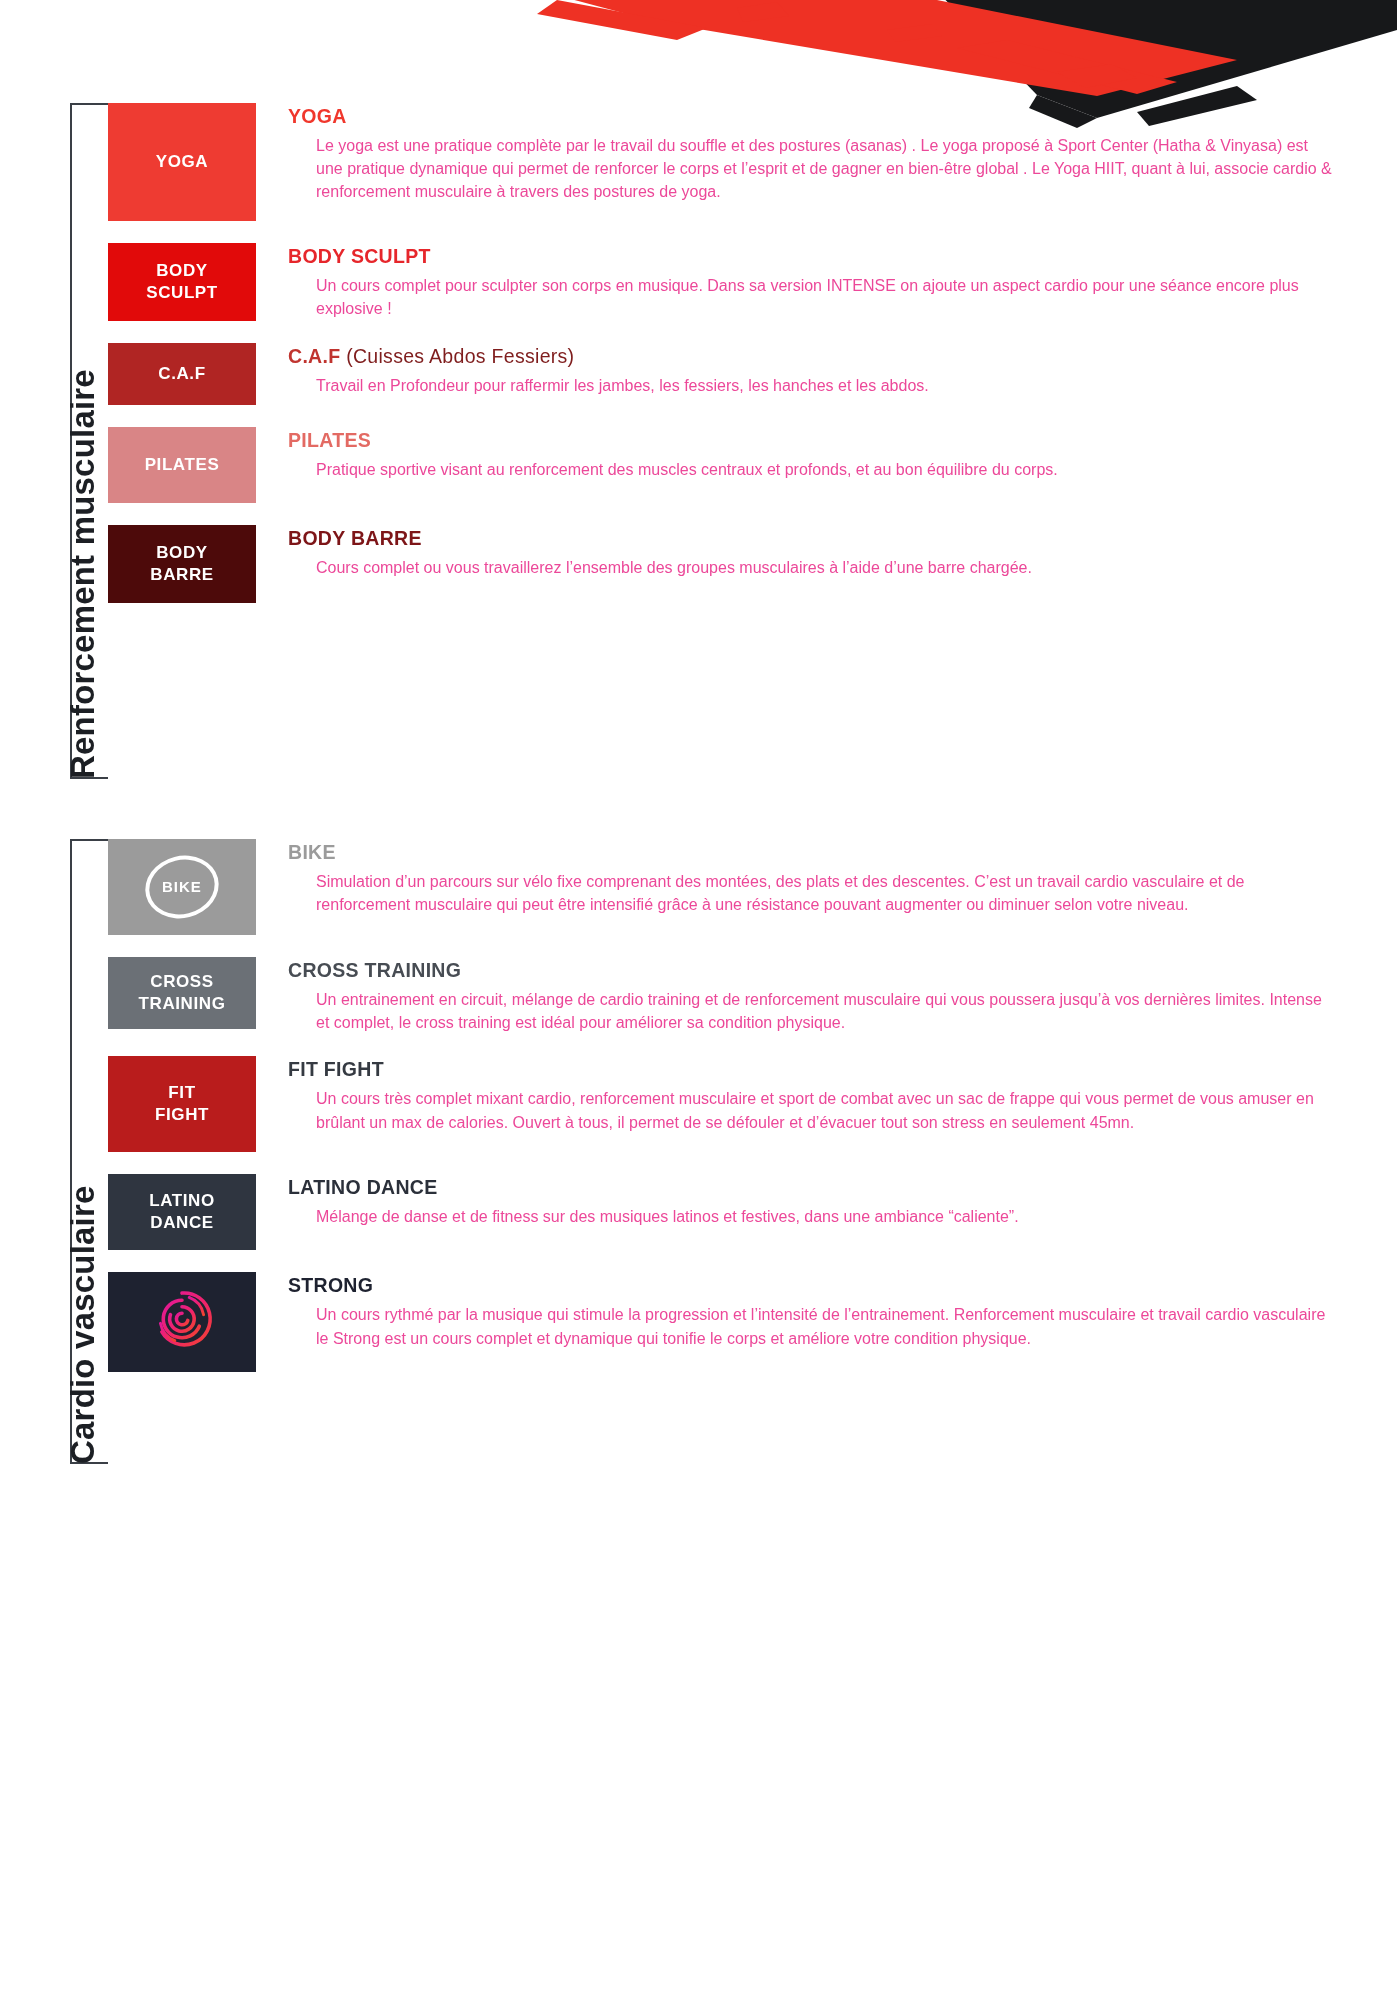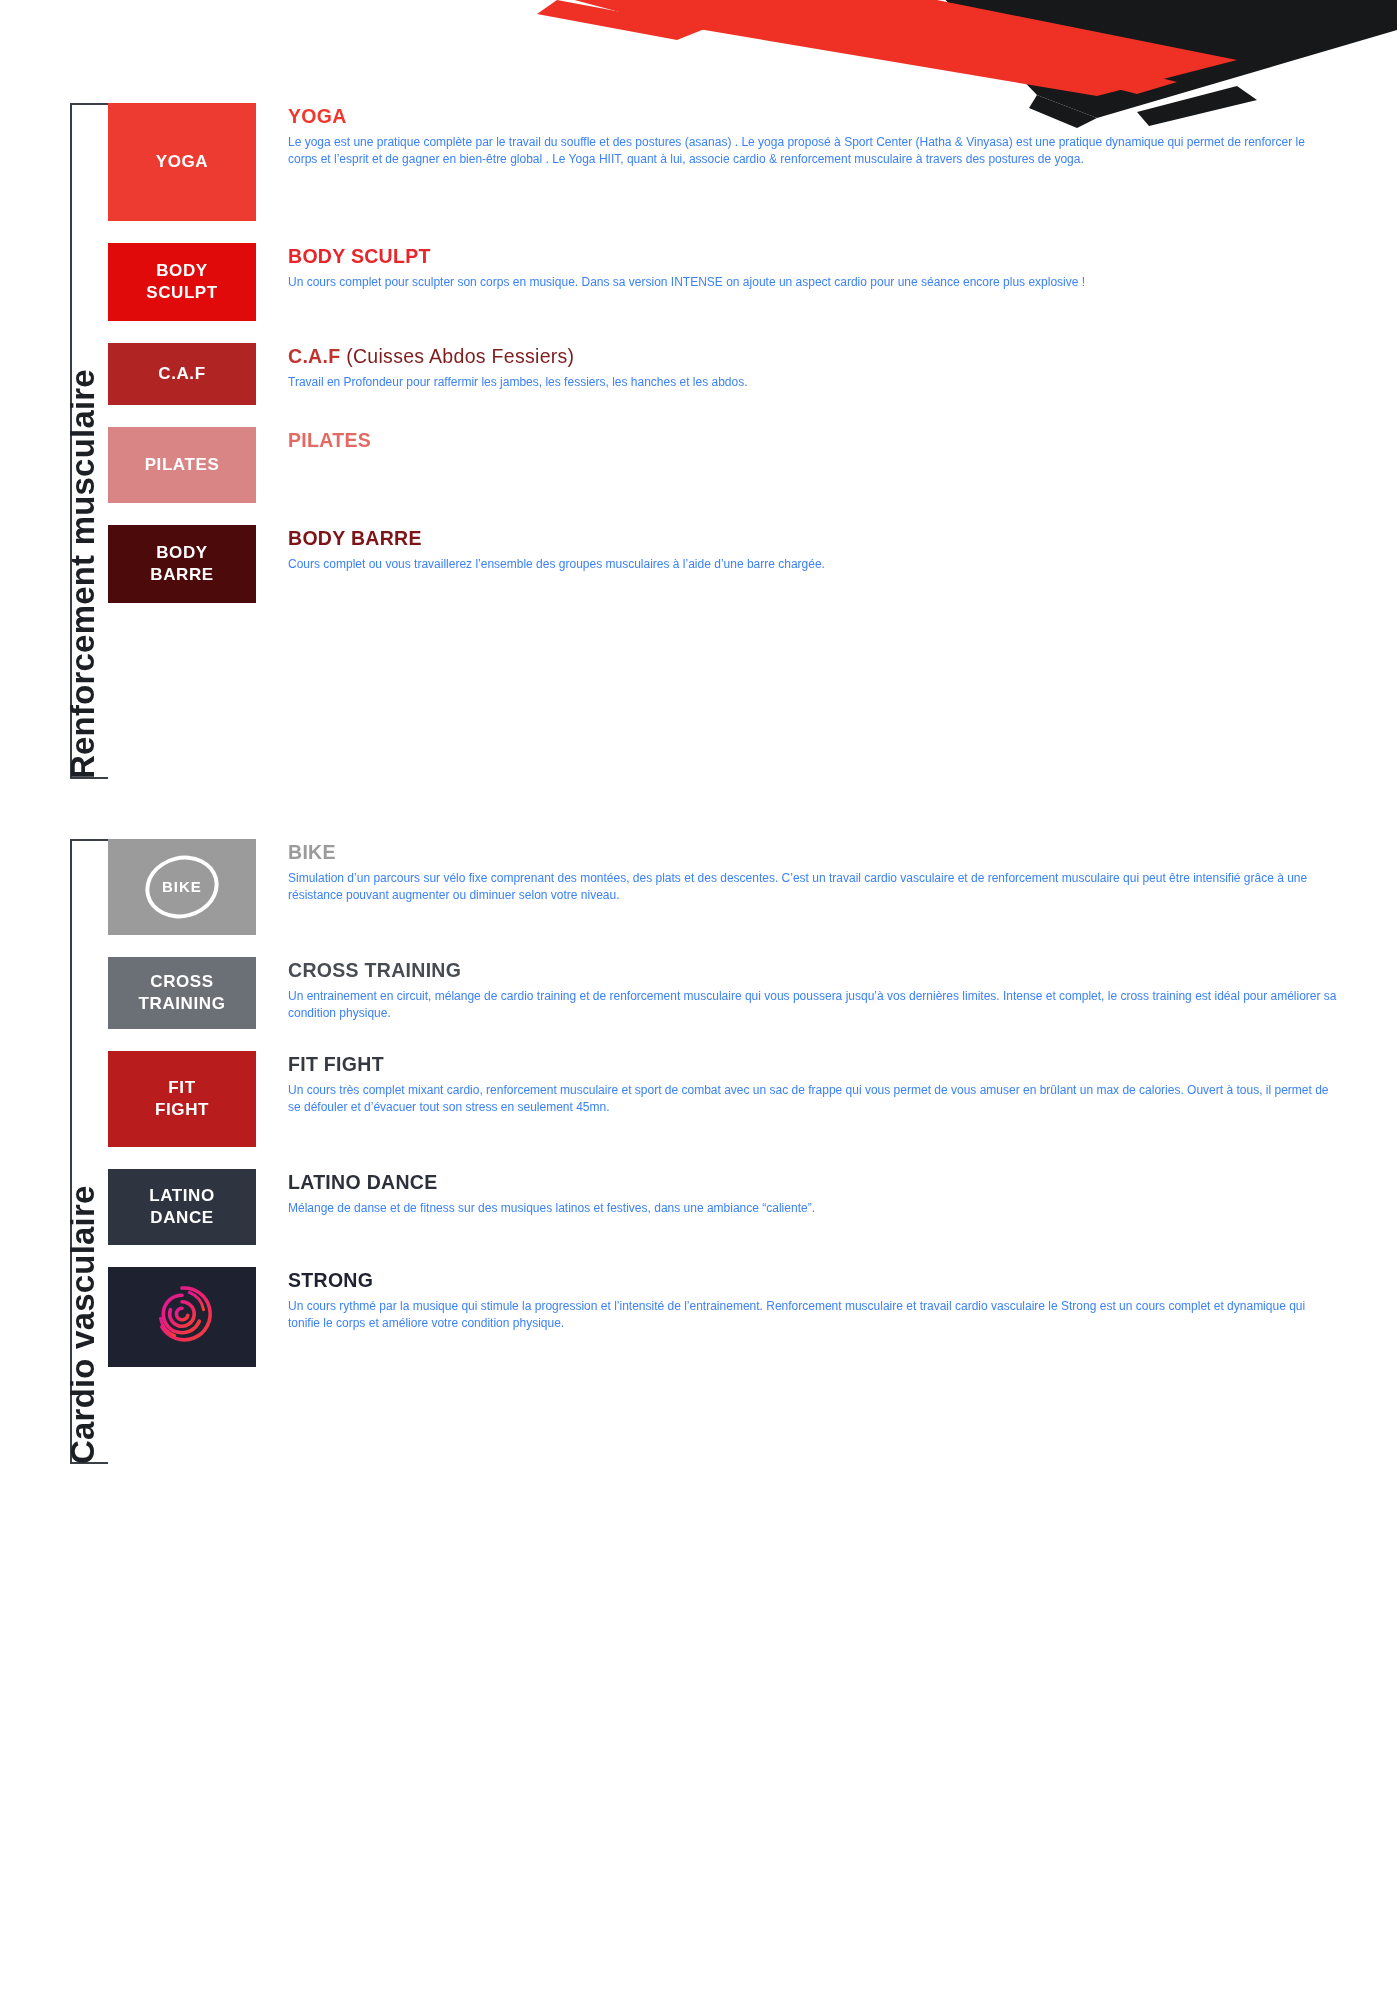--- a/index.html
+++ b/index.html
@@ -89,23 +89,24 @@
     font-size: 19.5px;
     font-weight: bold;
     letter-spacing: 0.3px;
     margin-bottom: 6px;
   }
   .row-title .sub {
     font-weight: normal;
     color: #7f1d1d;
   }
   .row-desc {
-    font-size: 12px;
+    font-size: 16px;
     line-height: 1.45;
-    color: #3b82f6;
+    color: #ec4899;
+    margin-left: 28px;
   }
 
   
   .bike-logo {
     width: 74px;
     height: 62px;
     border: 4px solid #ffffff;
     border-radius: 50%;
     display: flex;
     align-items: center;
@@ -175,20 +176,21 @@
               <div class="row-title" style="color: rgb(192, 52, 47);"><span>C.A.F</span><span class="sub"> (Cuisses Abdos Fessiers)</span></div>
               <div class="row-desc">Travail en Profondeur pour raffermir les jambes, les fessiers, les hanches et les abdos.</div>
             </div>
           </div>
           <div class="row" style="margin-bottom: 22px;">
             <div class="tile" style="background: rgb(217, 133, 134); height: 76px;">
               <div class="tile-label">PILATES</div>
             </div>
             <div class="content">
               <div class="row-title" style="color: rgb(227, 106, 99);"><span>PILATES</span></div>
+              <div class="row-desc">Pratique sportive visant au renforcement des muscles centraux et profonds, et au bon équilibre du corps.</div>
             </div>
           </div>
           <div class="row" style="margin-bottom: 22px;">
             <div class="tile" style="background: rgb(77, 10, 10); height: 78px;">
               <div class="tile-label">BODY
 BARRE</div>
             </div>
             <div class="content">
               <div class="row-title" style="color: rgb(125, 21, 24);"><span>BODY BARRE</span></div>
               <div class="row-desc">Cours complet ou vous travaillerez l’ensemble des groupes musculaires à l’aide d’une barre chargée.</div>

